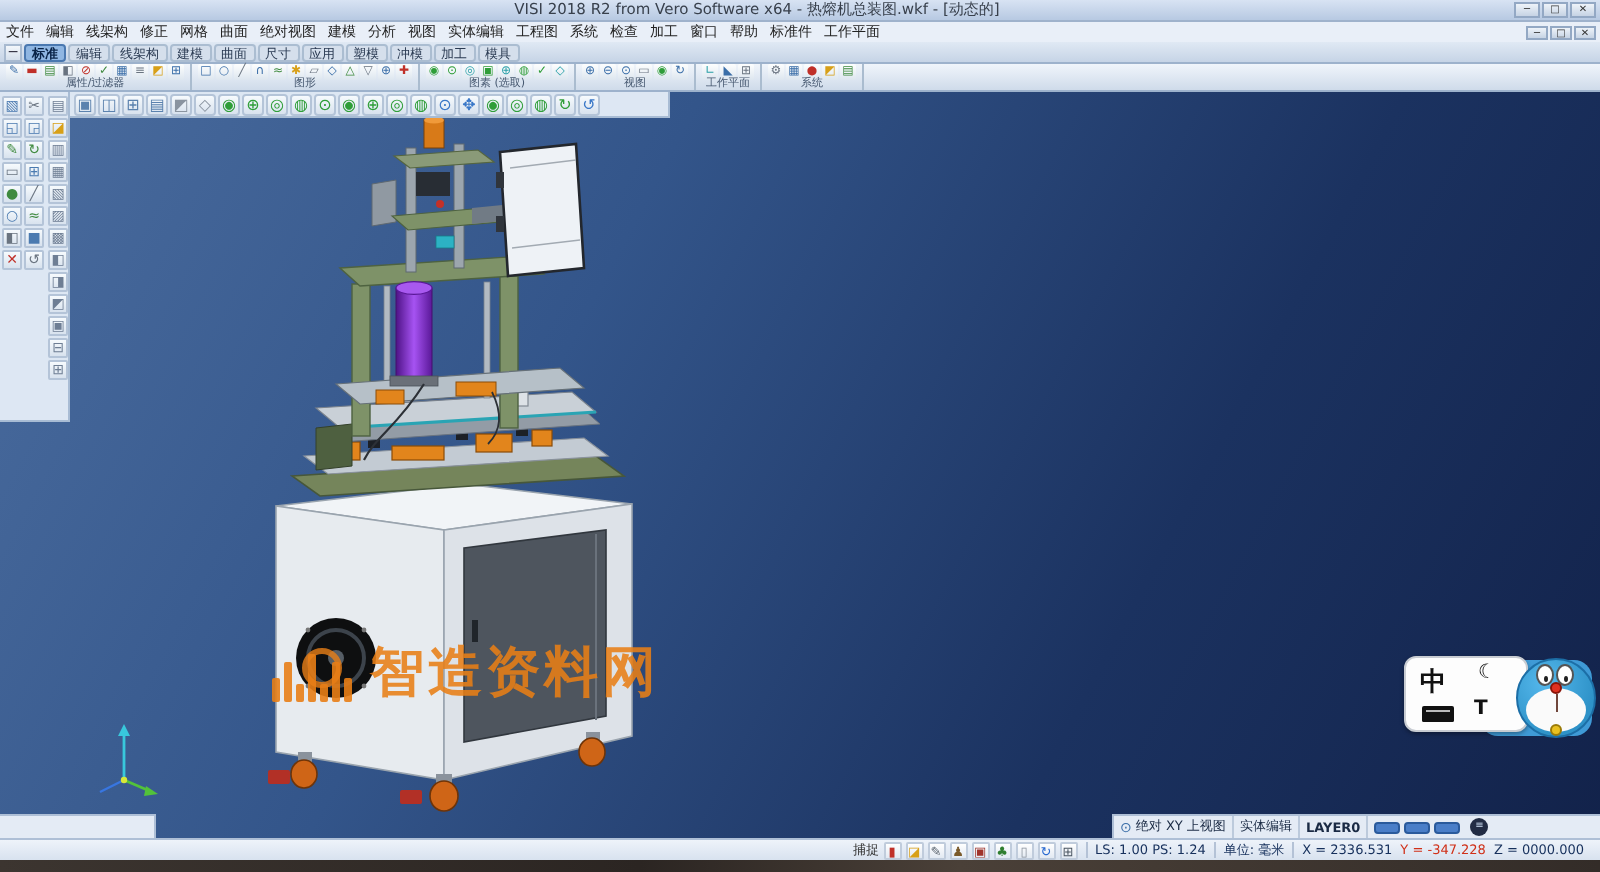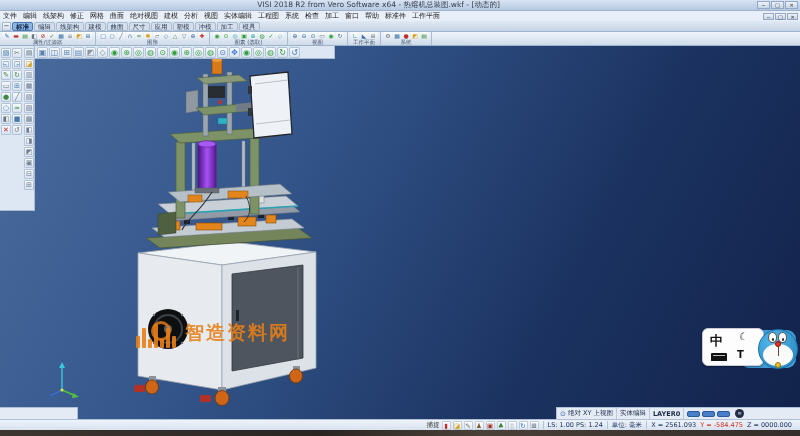--- a/index.html
+++ b/index.html
@@ -64,21 +64,21 @@
     background:linear-gradient(#f6fafd,#d8e2ee);border:1px solid #b4c4d8;border-radius:1px;}
   .dockcol{position:absolute;left:24px;top:2px;width:10px;display:flex;flex-direction:column;gap:1px;}
 
   
   #watermark{position:absolute;left:136px;top:318px;z-index:3;display:flex;align-items:center;
     gap:9px;color:rgba(232,126,22,.88);pointer-events:none;}
   #wm-logo{position:relative;display:flex;align-items:flex-end;gap:2px;height:30px;}
   #wm-logo b{display:block;width:4px;background:rgba(232,126,22,.9);border-radius:1px;}
   #wm-ring{position:absolute;left:15px;top:3px;width:20px;height:20px;border:3px solid rgba(232,126,22,.8);
     border-radius:50%;}
-  #wm-text{font-size:19px;font-weight:bold;letter-spacing:2px;white-space:nowrap;}
+  #wm-text{font-size:27px;font-weight:bold;letter-spacing:2px;white-space:nowrap;}
 
   
   #ime{position:absolute;left:702px;top:326px;width:96px;height:48px;z-index:5;}
   #ime-card{position:absolute;left:38px;top:4px;width:56px;height:38px;background:#3f9ad6;border-radius:9px;}
   #ime-badge{position:absolute;left:82px;top:9px;width:6px;height:6px;border-radius:50%;background:#d83020;}
   #ime-white{position:absolute;left:0;top:2px;width:62px;height:38px;background:#fdfdfd;border-radius:6px;
     border:1px solid #c8ccd2;box-shadow:0 1px 2px rgba(0,0,0,.35);}
   #ime-lang{position:absolute;left:7px;top:3px;font-size:13px;font-weight:bold;color:#111;}
   #ime-moon{position:absolute;left:36px;top:2px;font-size:10px;color:#111;}
   #ime-kbd{position:absolute;left:8px;top:24px;width:16px;height:8px;background:#111;border-radius:1px;
@@ -509,20 +509,20 @@
         <span class="sicon" style="color: rgb(47, 126, 47);">♣</span>
         <span class="sicon" style="color: rgb(138, 146, 156);">▯</span>
         <span class="sicon" style="color: rgb(42, 106, 208);">↻</span>
         <span class="sicon" style="color: rgb(74, 85, 96);">⊞</span>
       </span>
     <span class="sep"></span>
     <span>LS: 1.00 PS: 1.24</span>
     <span class="sep"></span>
     <span>单位: 毫米</span>
     <span class="sep"></span>
-    <span class="coord x">X = 2561.093</span>
-    <span class="coord y">Y = -584.475</span>
+    <span class="coord x">X = 2336.531</span>
+    <span class="coord y">Y = -347.228</span>
     <span class="coord z">Z = 0000.000</span>
   </div>
 
   <div id="bottomstrip"></div>
 
 </div>
 
 </body></html>

